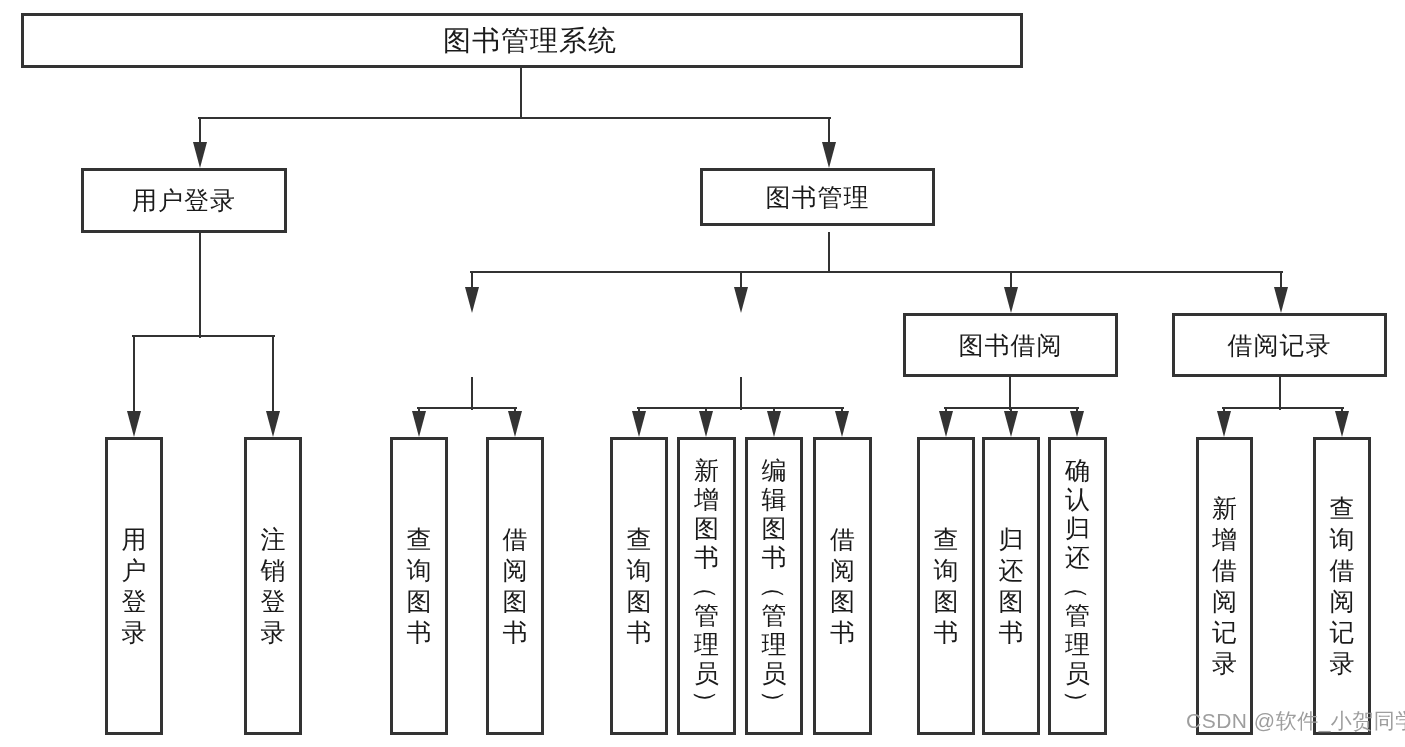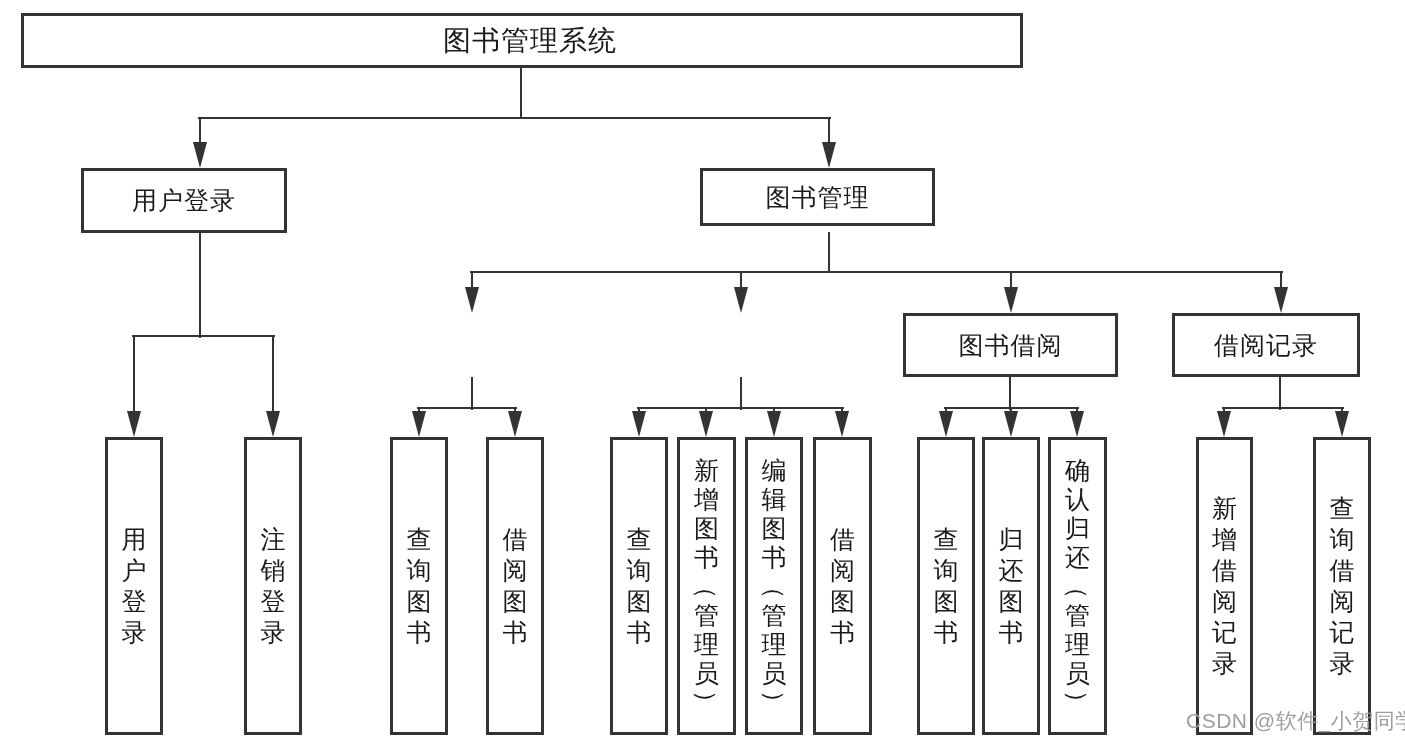--- a/index.html
+++ b/index.html
@@ -106,21 +106,21 @@
   <div class="node" style="left:81px;top:168px;width:206px;height:65px">
     <span class="hlabel">用户登录</span>
   </div>
   <div class="node" style="left:700px;top:168px;width:235px;height:58px">
     <span class="hlabel">图书管理</span>
   </div>
 
   <div class="node" style="left:903px;top:313px;width:215px;height:64px">
     <span class="hlabel">图书借阅</span>
   </div>
-  <div class="node" style="left:1172px;top:313px;width:188px;height:64px">
+  <div class="node" style="left:1172px;top:313px;width:215px;height:64px">
     <span class="hlabel">借阅记录</span>
   </div>
 
   <div class="node" style="left:105px;top:437px;width:58px;height:298px">
     <span class="vtext">
         <span>用</span>
         <span>户</span>
         <span>登</span>
         <span>录</span>
       </span>

